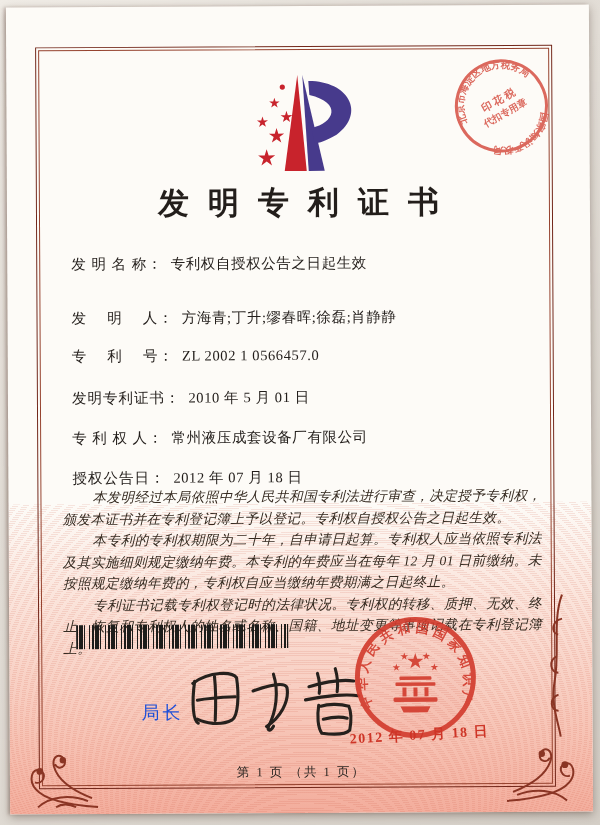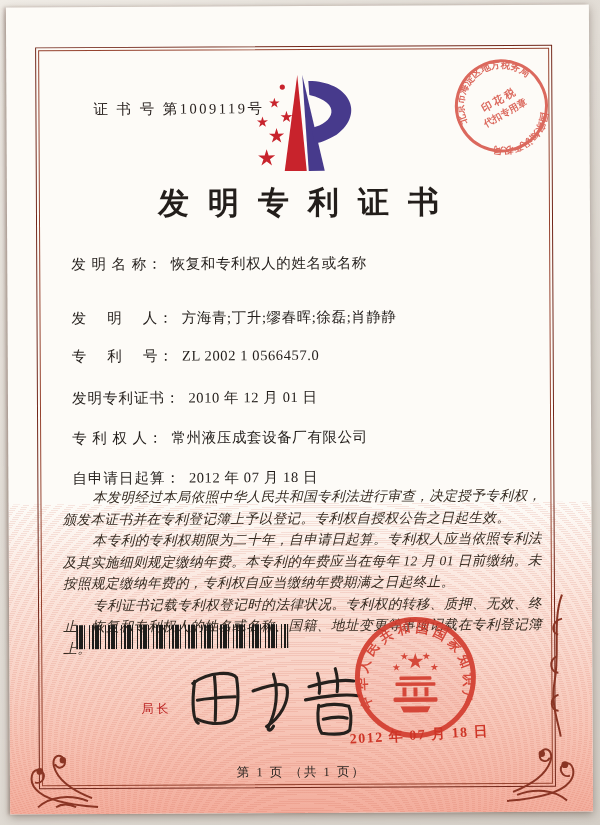--- a/index.html
+++ b/index.html
@@ -58,21 +58,21 @@
   .body-text p{margin:0;text-indent:2.2em;}
   .barcode{
     position:absolute;left:67px;top:618px;width:212px;height:24px;z-index:3;
     background:repeating-linear-gradient(90deg,
       #1d1c1a 0 1.5px, transparent 1.5px 3px,
       #1d1c1a 3px 6.5px, transparent 6.5px 8px,
       #1d1c1a 8px 9px, transparent 9px 12.5px,
       #1d1c1a 12.5px 14px, transparent 14px 16px);
   }
   .sig-block{position:absolute;left:120px;top:648px;width:240px;height:100px;z-index:4;}
-  .sig-title{position:absolute;left:12px;top:46px;font-size:12px;letter-spacing:3px;color:#b91c1c;}
+  .sig-title{position:absolute;left:12px;top:46px;font-size:18px;letter-spacing:3px;color:#1d4ed8;}
   .sig-svg{position:absolute;left:52px;top:0;transform:rotate(-2deg);}
   .sr{position:absolute;width:1px;height:1px;overflow:hidden;opacity:0;}
   .stamp-tax{
     position:absolute;left:446px;top:52px;width:98px;height:98px;z-index:4;
     transform:rotate(-29deg);opacity:.82;
   }
   .seal-sipo{position:absolute;left:343px;top:609px;width:126px;height:126px;z-index:4;opacity:.9;}
   .seal-date{
     position:absolute;left:340px;top:721px;width:140px;z-index:5;
     color:#ce3527;font-size:14px;font-weight:700;letter-spacing:1.5px;
@@ -88,21 +88,20 @@
 </style>
 </head>
 <body>
 
 <div class="photo">
   <div class="page">
 
     <div class="pink-band"></div>
     <div class="frame"></div>
 
-    <div class="cert-no">证 书 号 第1009119号</div>
 
     <div class="logo">
       <svg width="132" height="106" viewBox="0 0 132 106">
         <defs>
           <polygon id="star" points="0,-10 2.23,-3.07 9.51,-3.09 3.61,1.17 5.88,8.09 0,3.8 -5.88,8.09 -3.61,1.17 -9.51,-3.09 -2.23,-3.07"></polygon>
         </defs>
         <polygon points="61,5 70,101 48,101" fill="#c8232c"></polygon>
         <polygon points="66,5 88,101 72,101" fill="#473a8c"></polygon>
         <path d="M72,11 C112,11 130,43 100,65 C90,71 82,73 78,74 L75,58 C98,53 106,33 73,25 Z" fill="#473a8c"></path>
         <circle cx="46" cy="17" r="2.6" fill="#c8232c"></circle>
@@ -111,36 +110,36 @@
         <use href="#star" transform="translate(26,52) scale(.58)" fill="#c8232c"></use>
         <use href="#star" transform="translate(40,66) scale(.8)" fill="#c8232c"></use>
         <use href="#star" transform="translate(30,88) scale(.9)" fill="#c8232c"></use>
       </svg>
     </div>
 
     <h1 class="title">发明专利证书</h1>
 
     <div class="fields">
       <div class="field-row">
-        <span class="flabel">发 明 名 称：</span><span class="fvalue">恢复和专利权人的姓名或名称</span>
+        <span class="flabel">发 明 名 称：</span><span class="fvalue">专利权自授权公告之日起生效</span>
       </div>
       <div class="field-row">
         <span class="flabel">发　 明　 人：</span><span class="fvalue">方海青;丁升;缪春晖;徐磊;肖静静</span>
       </div>
       <div class="field-row">
         <span class="flabel">专　 利　 号：</span><span class="fvalue">ZL 2002 1 0566457.0</span>
       </div>
       <div class="field-row">
-        <span class="flabel">发明专利证书：</span><span class="fvalue">2010 年 12 月 01 日</span>
+        <span class="flabel">发明专利证书：</span><span class="fvalue">2010 年 5 月 01 日</span>
       </div>
       <div class="field-row">
         <span class="flabel">专 利 权 人：</span><span class="fvalue">常州液压成套设备厂有限公司</span>
       </div>
       <div class="field-row">
-        <span class="flabel">自申请日起算：</span><span class="fvalue">2012 年 07 月 18 日</span>
+        <span class="flabel">授权公告日：</span><span class="fvalue">2012 年 07 月 18 日</span>
       </div>
     </div>
 
     <div class="body-text">
       <p>本发明经过本局依照中华人民共和国专利法进行审查，决定授予专利权，颁发本证书并在专利登记簿上予以登记。专利权自授权公告之日起生效。</p>
       <p>本专利的专利权期限为二十年，自申请日起算。专利权人应当依照专利法及其实施细则规定缴纳年费。本专利的年费应当在每年 12 月 01 日前缴纳。未按照规定缴纳年费的，专利权自应当缴纳年费期满之日起终止。</p>
       <p>专利证书记载专利权登记时的法律状况。专利权的转移、质押、无效、终止、恢复和专利权人的姓名或名称、国籍、地址变更等事项记载在专利登记簿上。</p>
     </div>
 
     <div class="barcode"></div>

